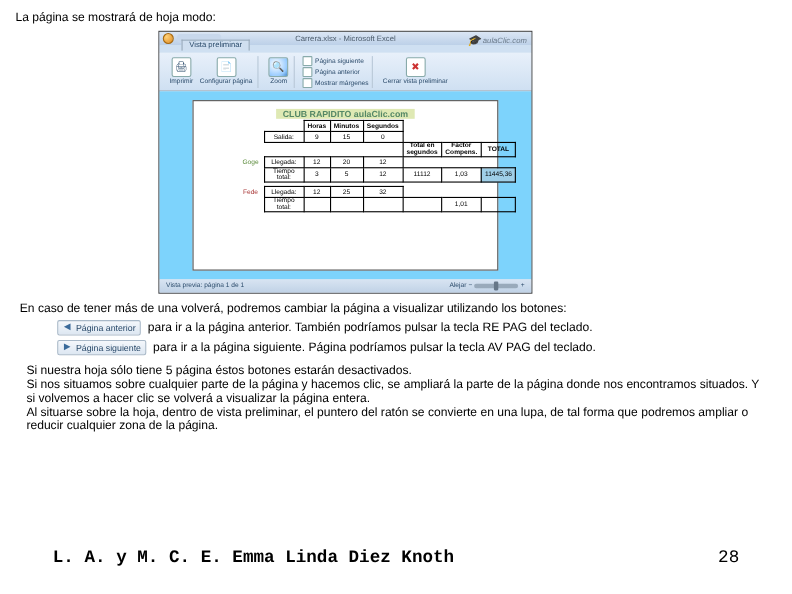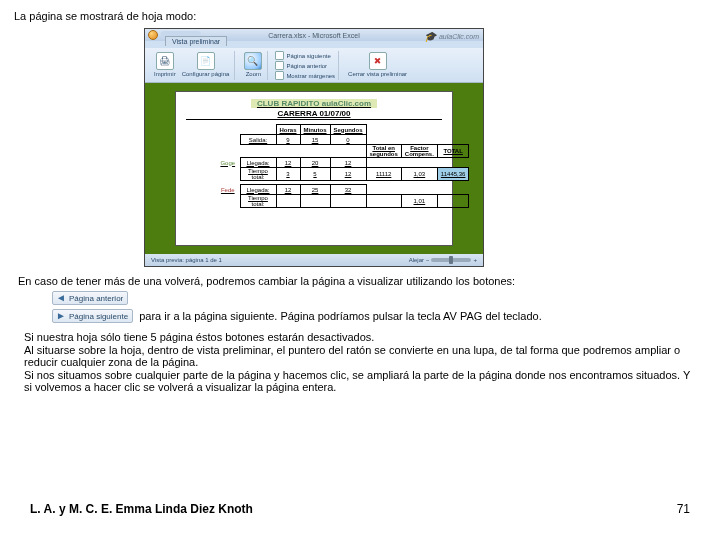--- a/index.html
+++ b/index.html
@@ -80,23 +80,22 @@
   .r-btn .ic { width: 14px; height: 14px; margin-bottom: 1px;
     background: #fff; border: 1px solid #8aa; border-radius: 2px;
     display:flex;align-items:center;justify-content:center; font-size:9px;}
   .r-btn.big .ic { width: 18px; height: 18px; }
   .r-btn.zoom .ic { background: radial-gradient(circle at 35% 35%, #fff, #9cf 70%, #48c); }
   .r-btn.close .ic { background: #fff; color:#c33; }
   .r-small { display:flex; flex-direction:column; gap:1px; }
   .r-small .line { display:flex; align-items:center; gap:2px; font-size:6px; color:#2a4a6a;}
   .r-small .line .mi { width:9px;height:9px;background:#fff;border:1px solid #8aa;border-radius:1px;}
   .ss-canvas {
-    background: #4d7c0f;
+    background: #7dd3fc;
     padding: 8px 30px 8px;
-    text-decoration: underline;
   }
   .ss-page {
     background: #fff;
     border: 1px solid #555;
     height: 155px;
     padding: 6px 10px;
     font-size: 7px;
   }
   .ss-page .club {
     text-align: center; font-weight: bold;
@@ -142,23 +141,24 @@
   }
   .nav-btn .arr {
     width: 12px; height: 10px; margin-right: 2px;
     display:flex;align-items:center;justify-content:center;
     color:#3a6a9a; font-size:10px; line-height:1;
   }
   .notes { margin: 8px 10px 0; }
   .notes p { margin: 0 0 1px 0; }
   .footer {
     position: absolute; bottom: 24px; left: 0; right: 0;
-    padding: 0 30px;
+    padding: 0 48px;
     display: flex; justify-content: space-between;
-    font-size: 12px;
+    font-size: 16px;
+    font-family: Liberation Mono, monospace;
   }
   .footer .author { font-weight: bold; }
 </style>
 </head>
 <body>
 
 <p class="intro">La página se mostrará de hoja modo:</p>
 
 <div class="screenshot">
   <div class="ss-titlebar">
@@ -211,21 +211,20 @@
     <div class="ribbon-group">
       <div class="r-btn big close">
           <div class="ic">✖</div>
           <span>Cerrar vista preliminar</span>
         </div>
     </div>
   </div>
   <div class="ss-canvas">
     <div class="ss-page">
       <div class="club"><span class="hl">CLUB RAPIDITO aulaClic.com</span></div>
-      <div class="race">CARERRA 01/07/00</div>
       <table class="tbl">
         <tbody>
             <tr>
           <td class="noborder"></td>
               <td class="noborder"></td>
           <th>Horas</th>
           <th>Minutos</th>
           <th>Segundos</th>
           <td class="noborder"></td>
               <td class="noborder"></td>
@@ -310,33 +309,34 @@
 </div>
 
 <div class="after-shot">
   <p class="para">En caso de tener más de una volverá, podremos cambiar la página a visualizar utilizando los botones:</p>
 
   <div class="para indent">
     <span class="nav-btn">
       <span class="arr">◄</span>
       <span>Página anterior</span>
     </span>
+    <span>para ir a la página anterior. También podríamos pulsar la tecla RE PAG del teclado.</span>
   </div>
 
   <div class="para indent">
     <span class="nav-btn">
       <span class="arr">►</span>
       <span>Página siguiente</span>
     </span>
     <span>para ir a la página siguiente. Página podríamos pulsar la tecla AV PAG del teclado.</span>
   </div>
 
   <div class="notes">
     <p>Si nuestra hoja sólo tiene 5 página éstos botones estarán desactivados.</p>
+    <p>Si nos situamos sobre cualquier parte de la página y hacemos clic, se ampliará la parte de la página donde nos encontramos situados. Y si volvemos a hacer clic se volverá a visualizar la página entera.</p>
     <p>Al situarse sobre la hoja, dentro de vista preliminar, el puntero del ratón se convierte en una lupa, de tal forma que podremos ampliar o reducir cualquier zona de la página.</p>
-    <p>Si nos situamos sobre cualquier parte de la página y hacemos clic, se ampliará la parte de la página donde nos encontramos situados. Y si volvemos a hacer clic se volverá a visualizar la página entera.</p>
   </div>
 </div>
 
 <div class="footer">
   <span class="author">L. A. y M. C. E. Emma Linda Diez Knoth</span>
-  <span>71</span>
+  <span>28</span>
 </div>
 
 </body></html>

